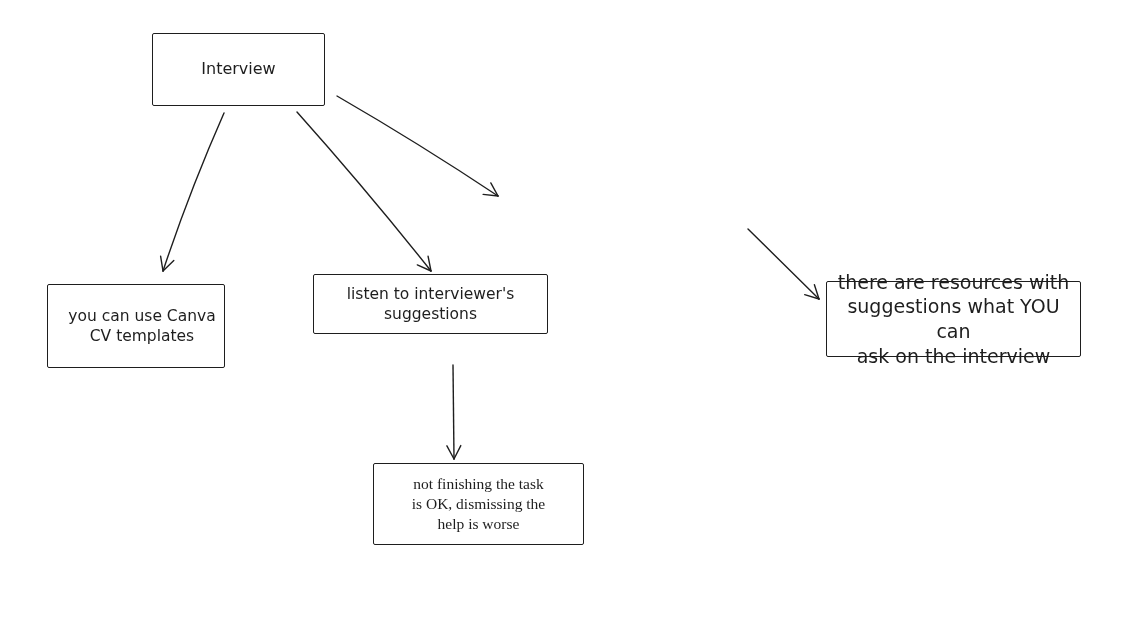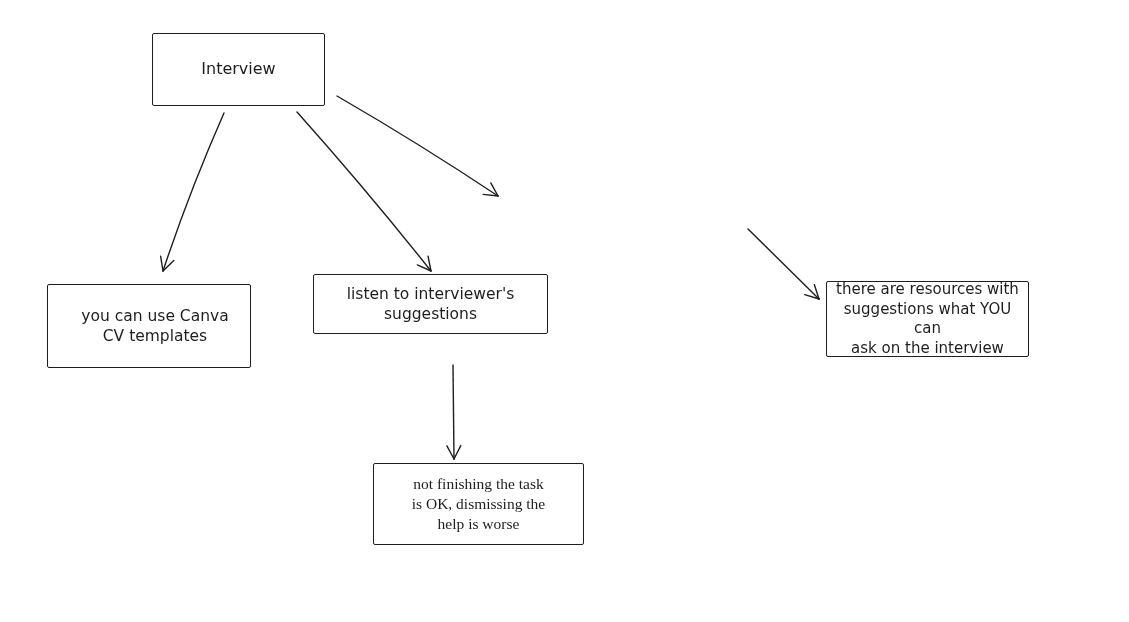--- a/index.html
+++ b/index.html
@@ -20,24 +20,24 @@
     background:#ffffff;
     color:#1e1e1e;
     text-align:center;
     font-size:15.5px;
     line-height:1.3;
     padding:4px 8px;
     box-sizing:border-box;
   }
   .node .label{white-space:pre-line;}
   #node-interview{left:152px;top:33px;width:173px;height:73px;font-size:16px;}
-  #node-canva{left:47px;top:284px;width:204px;height:84px;padding-left:20px;}
+  #node-canva{left:47px;top:284px;width:178px;height:84px;padding-left:20px;}
   #node-listen{left:313px;top:274px;width:235px;height:60px;align-items:center;}
   #node-reverse{left:507px;top:169px;width:239px;height:72px;}
-  #node-resources{left:826px;top:281px;width:203px;height:76px;font-size:15px;}
+  #node-resources{left:826px;top:281px;width:255px;height:76px;font-size:19px;}
   #node-notfinish{left:373px;top:463px;width:211px;height:82px;font-family:Liberation Serif, serif;}
 </style>
 </head>
 <body>
 
 <div class="canvas">
   <svg class="edges" viewBox="0 0 1129 622">
       <g>
         <path d="M224,113 Q189.76844668379945,190.55933701083396 163,271"></path>
         <path d="M163,271 L173.8,260.6"></path>

